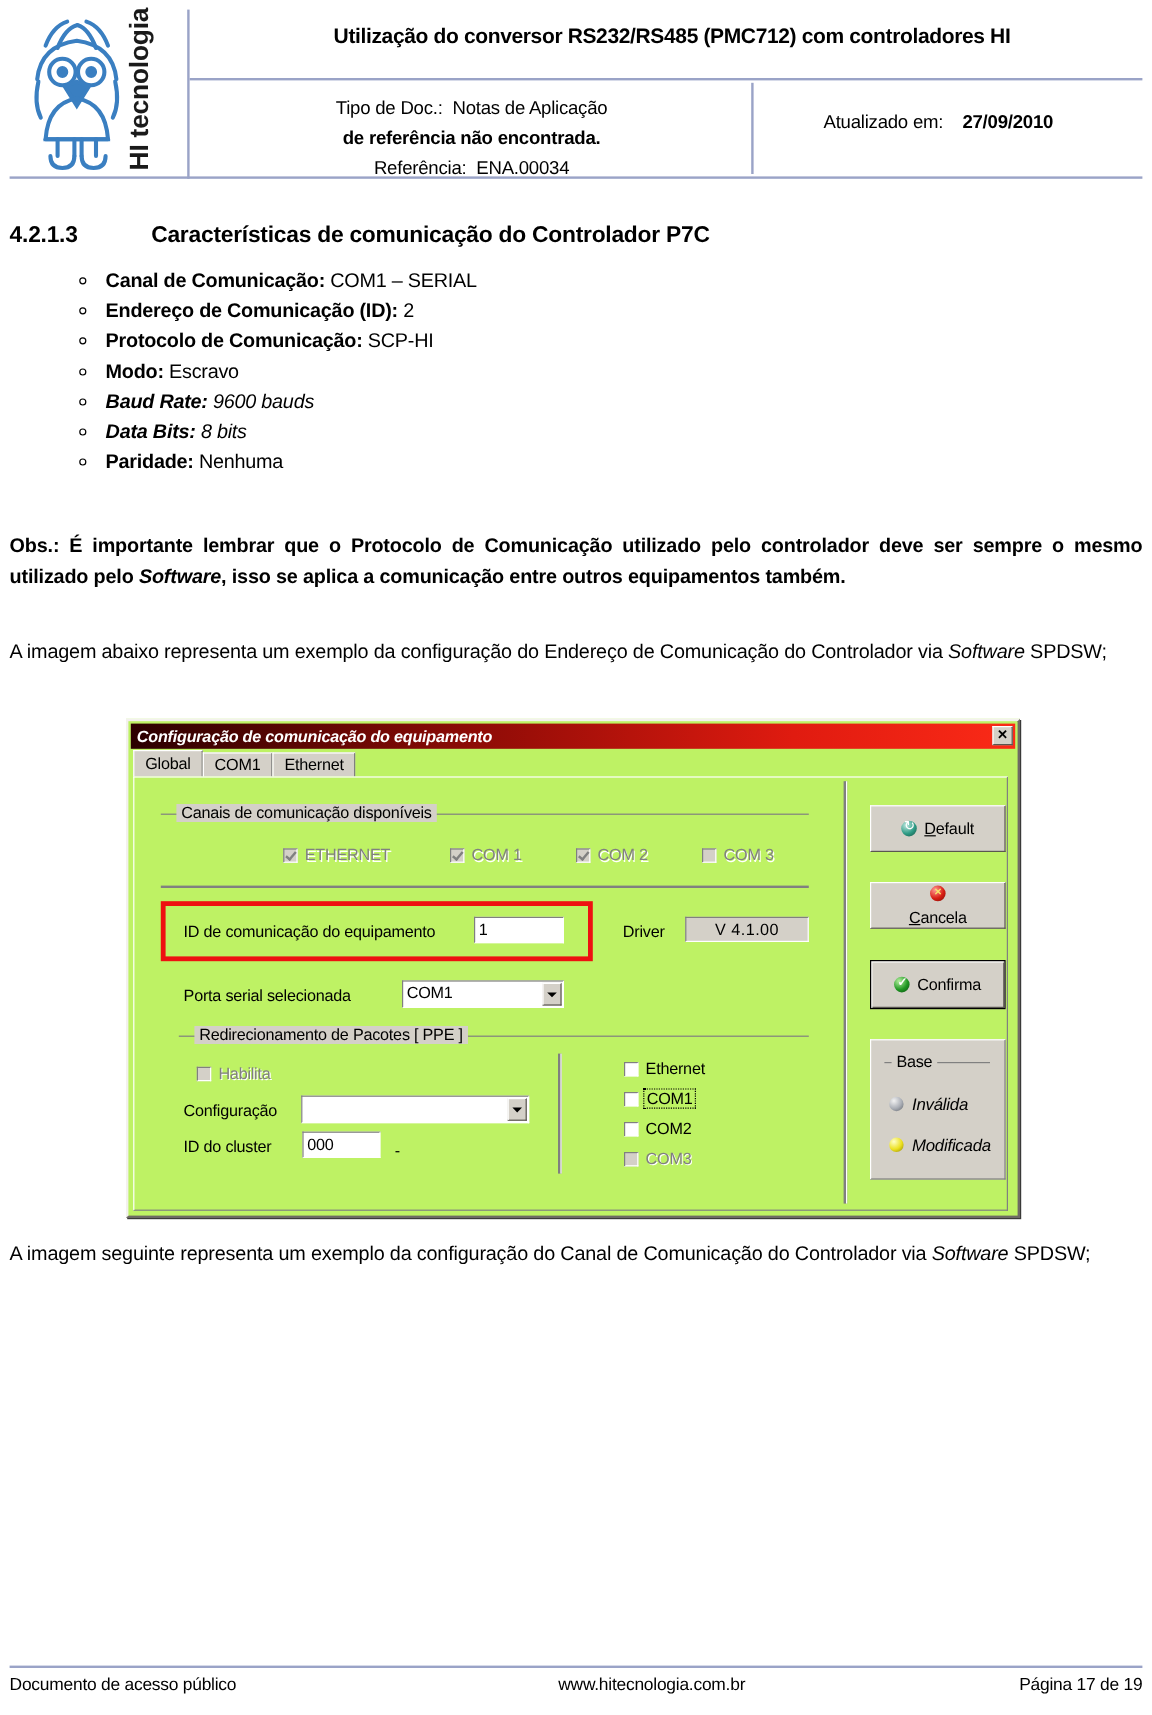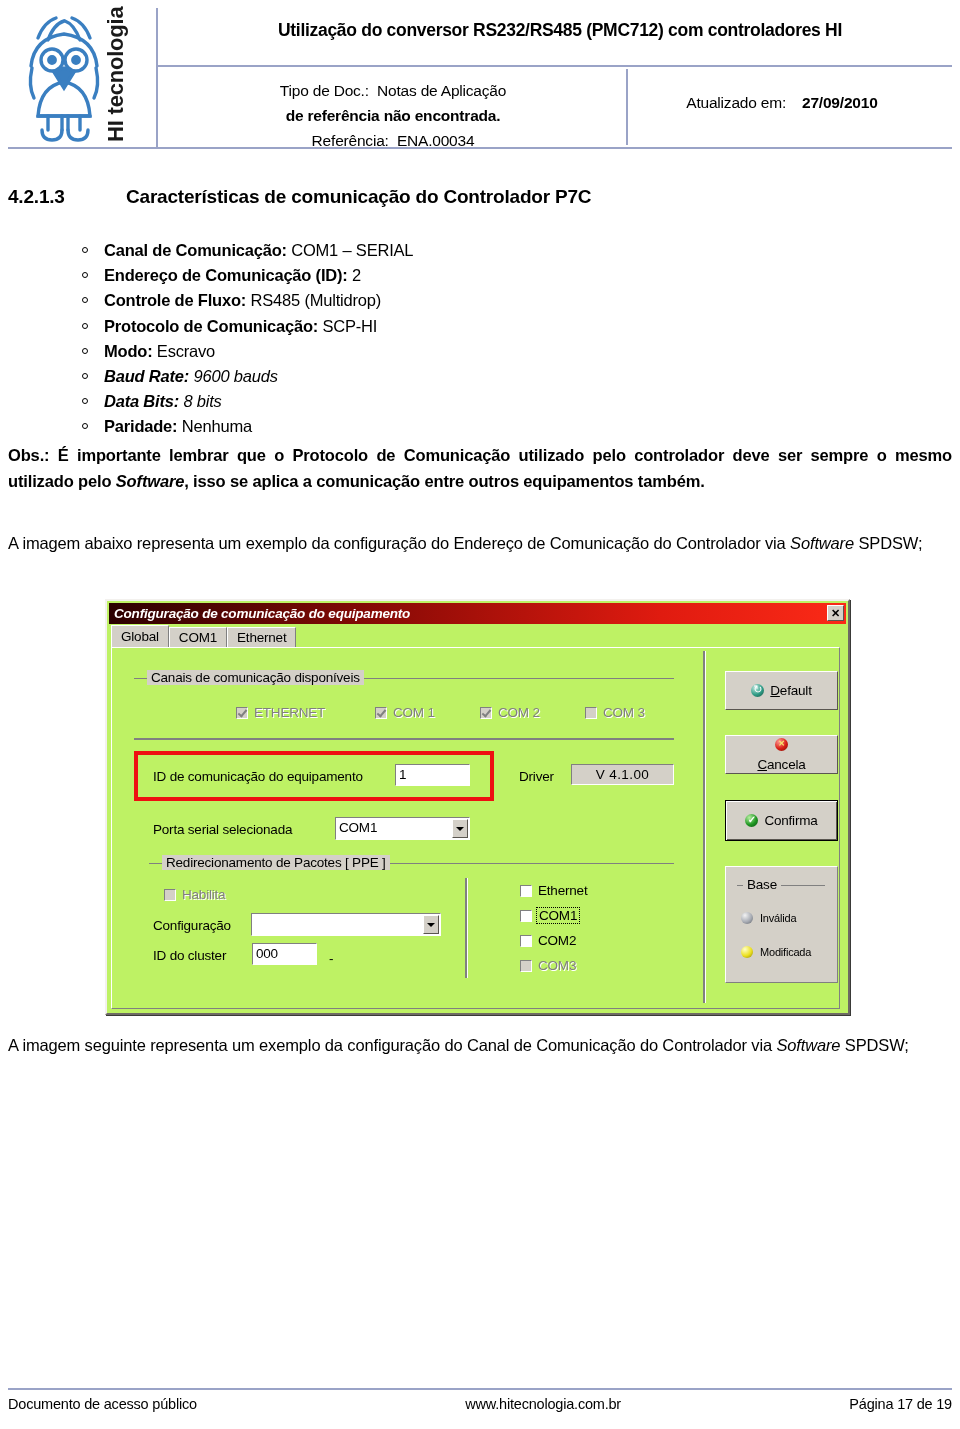--- a/index.html
+++ b/index.html
@@ -121,21 +121,21 @@
     letter-spacing: -0.2px;
     white-space: nowrap;
   }
   .sec-heading .num { display: inline-block; width: 118px; }
 
   .bullets {
     position: absolute;
     left: 60px; top: 222px;
     width: 700px;
     list-style: none;
-    margin: 16px; padding: 0;
+    margin: 0; padding: 0;
     font-size: 16.5px;
     line-height: 25.2px;
     letter-spacing: -0.2px;
   }
   .bullets li {
     position: relative;
     padding-left: 28px;
   }
   .bullets li::before {
     content: "";
@@ -444,23 +444,24 @@
   }
   .led-grey {
     background: radial-gradient(circle at 33% 28%, #f2f2f2 0%, #a9adb5 55%, #5d6167 100%);
   }
   .led-yellow {
     background: radial-gradient(circle at 33% 28%, #ffffc8 0%, #ece01f 55%, #8c8206 100%);
   }
   .led-row {
     position: absolute;
     display: flex; align-items: center; gap: 7px;
-    font-size: 11px;
+    font-size: 14px;
     letter-spacing: -0.2px;
     white-space: nowrap;
+    font-style: italic;
   }
 
   .red-highlight {
     position: absolute;
     left: 27px; top: 150px;
     width: 360px; height: 50px;
     border: 4px solid #ee1111;
     box-sizing: border-box;
   }
 
@@ -550,21 +551,20 @@
   </div>
 </div>
 
 <div class="sec-heading">
   <span class="num">4.2.1.3</span><span>Características de comunicação do Controlador P7C</span>
 </div>
 
 <ul class="bullets" id="bullet-list">
     <li><span class="b">Canal de Comunicação:</span><span class=""> COM1 – SERIAL</span></li>
     <li><span class="b">Endereço de Comunicação (ID):</span><span class=""> 2</span></li>
-    <li><span class="b">Controle de Fluxo:</span><span class=""> RS485 (Multidrop)</span></li>
     <li><span class="b">Protocolo de Comunicação:</span><span class=""> SCP-HI</span></li>
     <li><span class="b">Modo:</span><span class=""> Escravo</span></li>
     <li><span class="bi">Baud Rate:</span><span class="i"> 9600 bauds</span></li>
     <li><span class="bi">Data Bits:</span><span class="i"> 8 bits</span></li>
     <li><span class="b">Paridade:</span><span class=""> Nenhuma</span></li>
   </ul>
 
 <div class="para para-obs">
   <span>Obs.:</span><span> É importante lembrar que o Protocolo de Comunicação utilizado pelo controlador deve ser sempre o mesmo utilizado pelo </span><span class="i">Software</span><span>, isso se aplica a comunicação entre outros equipamentos também.</span>
 </div>

